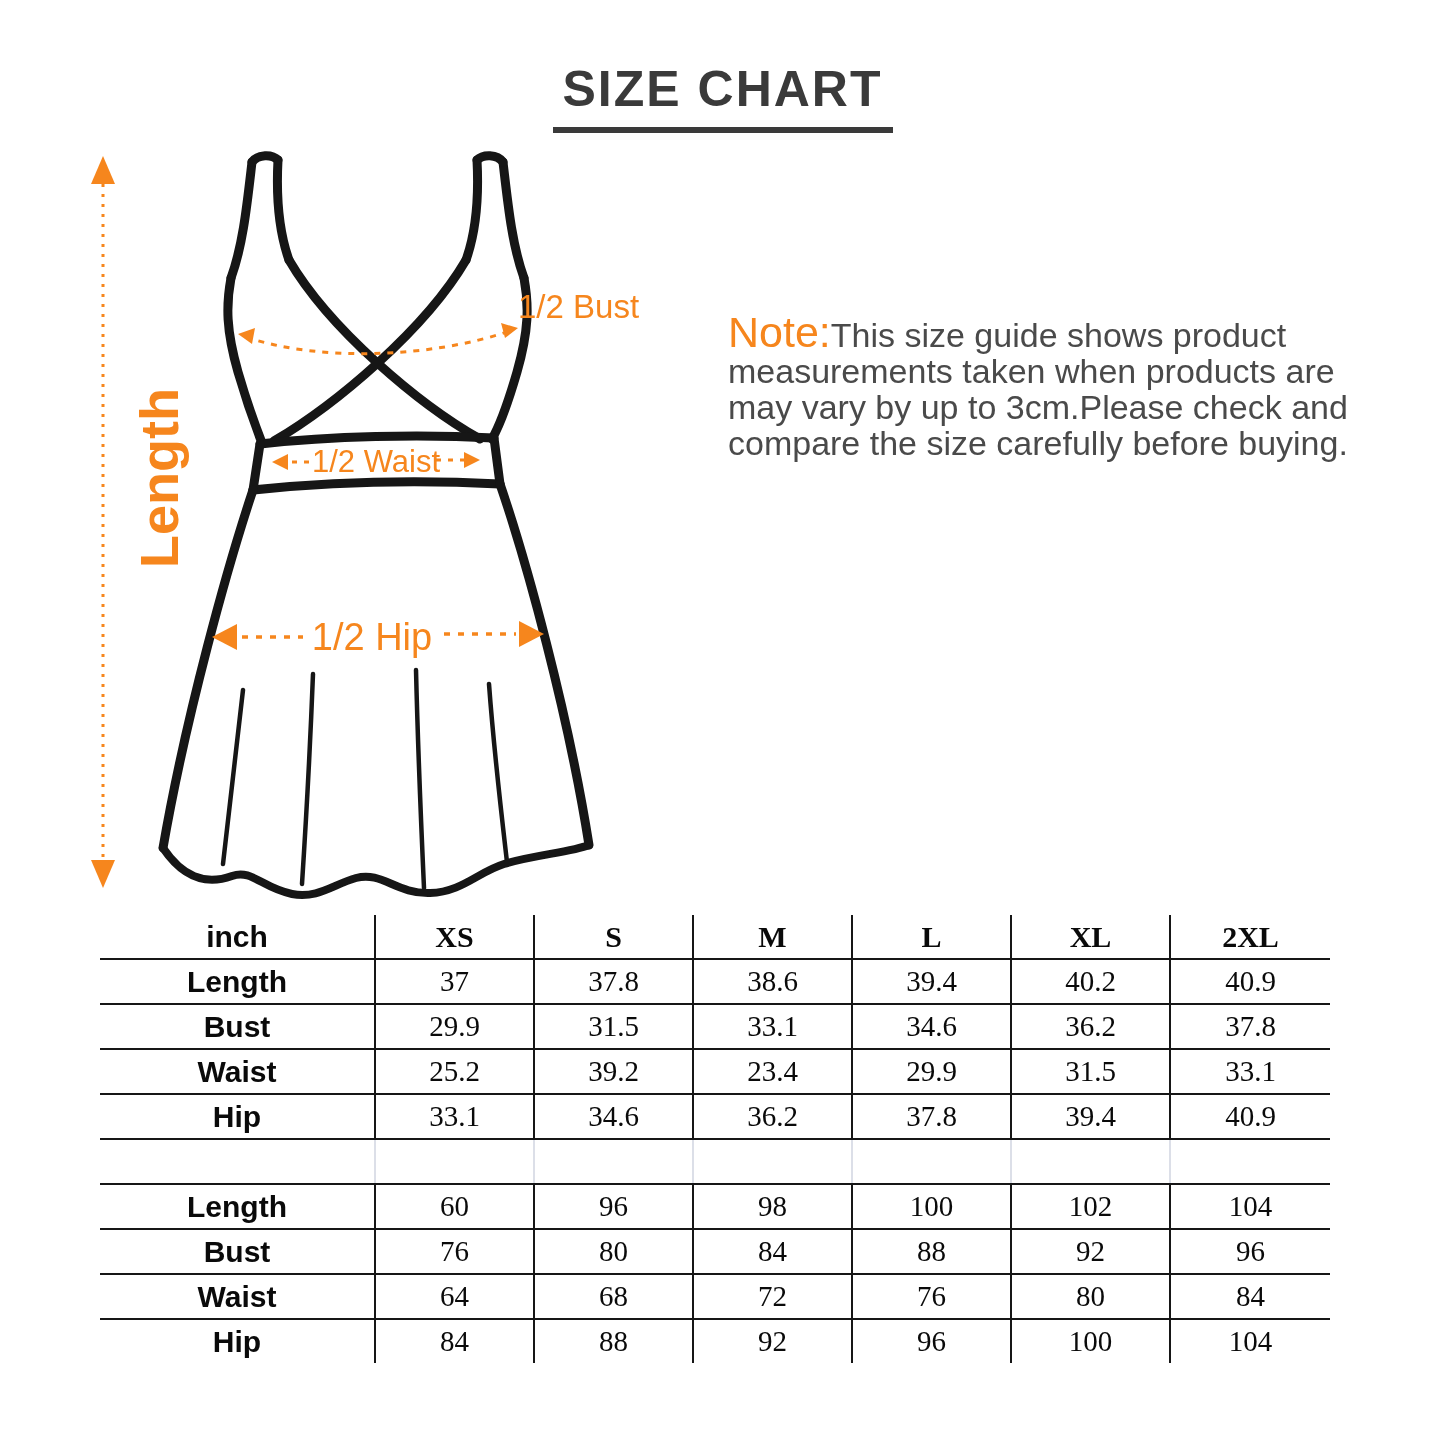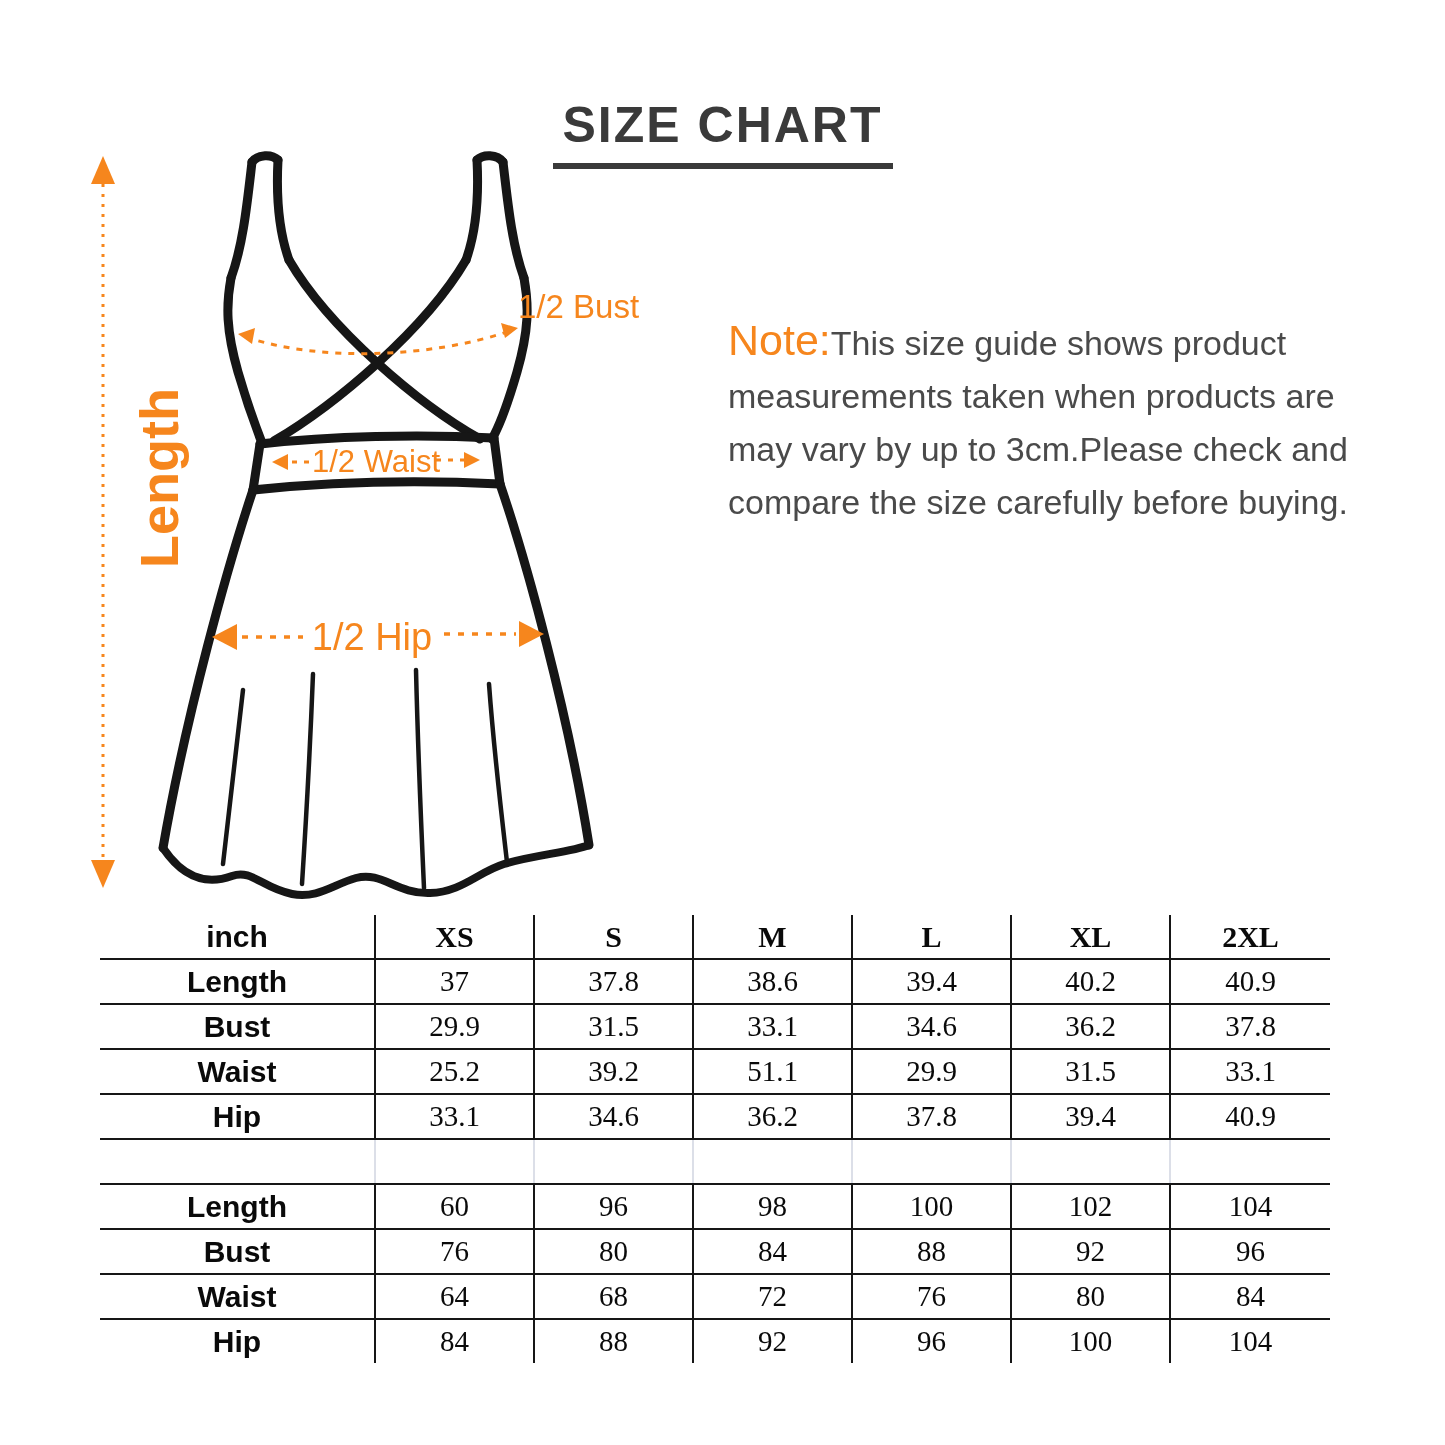--- a/index.html
+++ b/index.html
@@ -2,25 +2,25 @@
 <html><head>
 <meta charset="utf-8">
 <style>
   html,body{margin:0;padding:0;background:#ffffff;}
   .page{position:relative;width:1445px;height:1445px;background:#fff;
         font-family:"Liberation Sans",sans-serif;overflow:hidden;}
 
   
   .title-wrap{position:absolute;top:60px;left:0;width:100%;text-align:center;}
   .title{display:inline-block;font-size:50px;font-weight:bold;letter-spacing:2px;
-         color:#3a3a3a;border-bottom:6px solid #3a3a3a;padding:0 10px 9px 10px;margin-top:36px;}
+         color:#3a3a3a;border-bottom:6px solid #3a3a3a;padding:0 10px 9px 10px;}
 
   
   .note{position:absolute;left:728px;top:314px;width:700px;color:#4a4a4a;
-        font-size:34px;line-height:53px;}
+        font-size:34px;line-height:36px;}
   .note-label{color:#f6861d;font-size:43px;}
 
   
   .dress-svg{position:absolute;left:55px;top:138px;width:625px;height:772px;}
   .dress-svg text{font-family:"Liberation Sans",sans-serif;}
 
   
   .tables{position:absolute;left:100px;top:915px;}
   table{border-collapse:collapse;table-layout:fixed;width:1230px;}
   td{height:43px;text-align:center;font-size:29px;color:#0a0a0a;padding:0;
@@ -148,21 +148,21 @@
             <td class="vl hb">31.5</td>
             <td class="vl hb">33.1</td>
             <td class="vl hb">34.6</td>
             <td class="vl hb">36.2</td>
             <td class="vl hb">37.8</td>
           </tr>
           <tr>
             <td class="hb bold">Waist</td>
             <td class="vl hb">25.2</td>
             <td class="vl hb">39.2</td>
-            <td class="vl hb">51.1</td>
+            <td class="vl hb">23.4</td>
             <td class="vl hb">29.9</td>
             <td class="vl hb">31.5</td>
             <td class="vl hb">33.1</td>
           </tr>
           <tr>
             <td class="hb bold">Hip</td>
             <td class="vl hb">33.1</td>
             <td class="vl hb">34.6</td>
             <td class="vl hb">36.2</td>
             <td class="vl hb">37.8</td>

